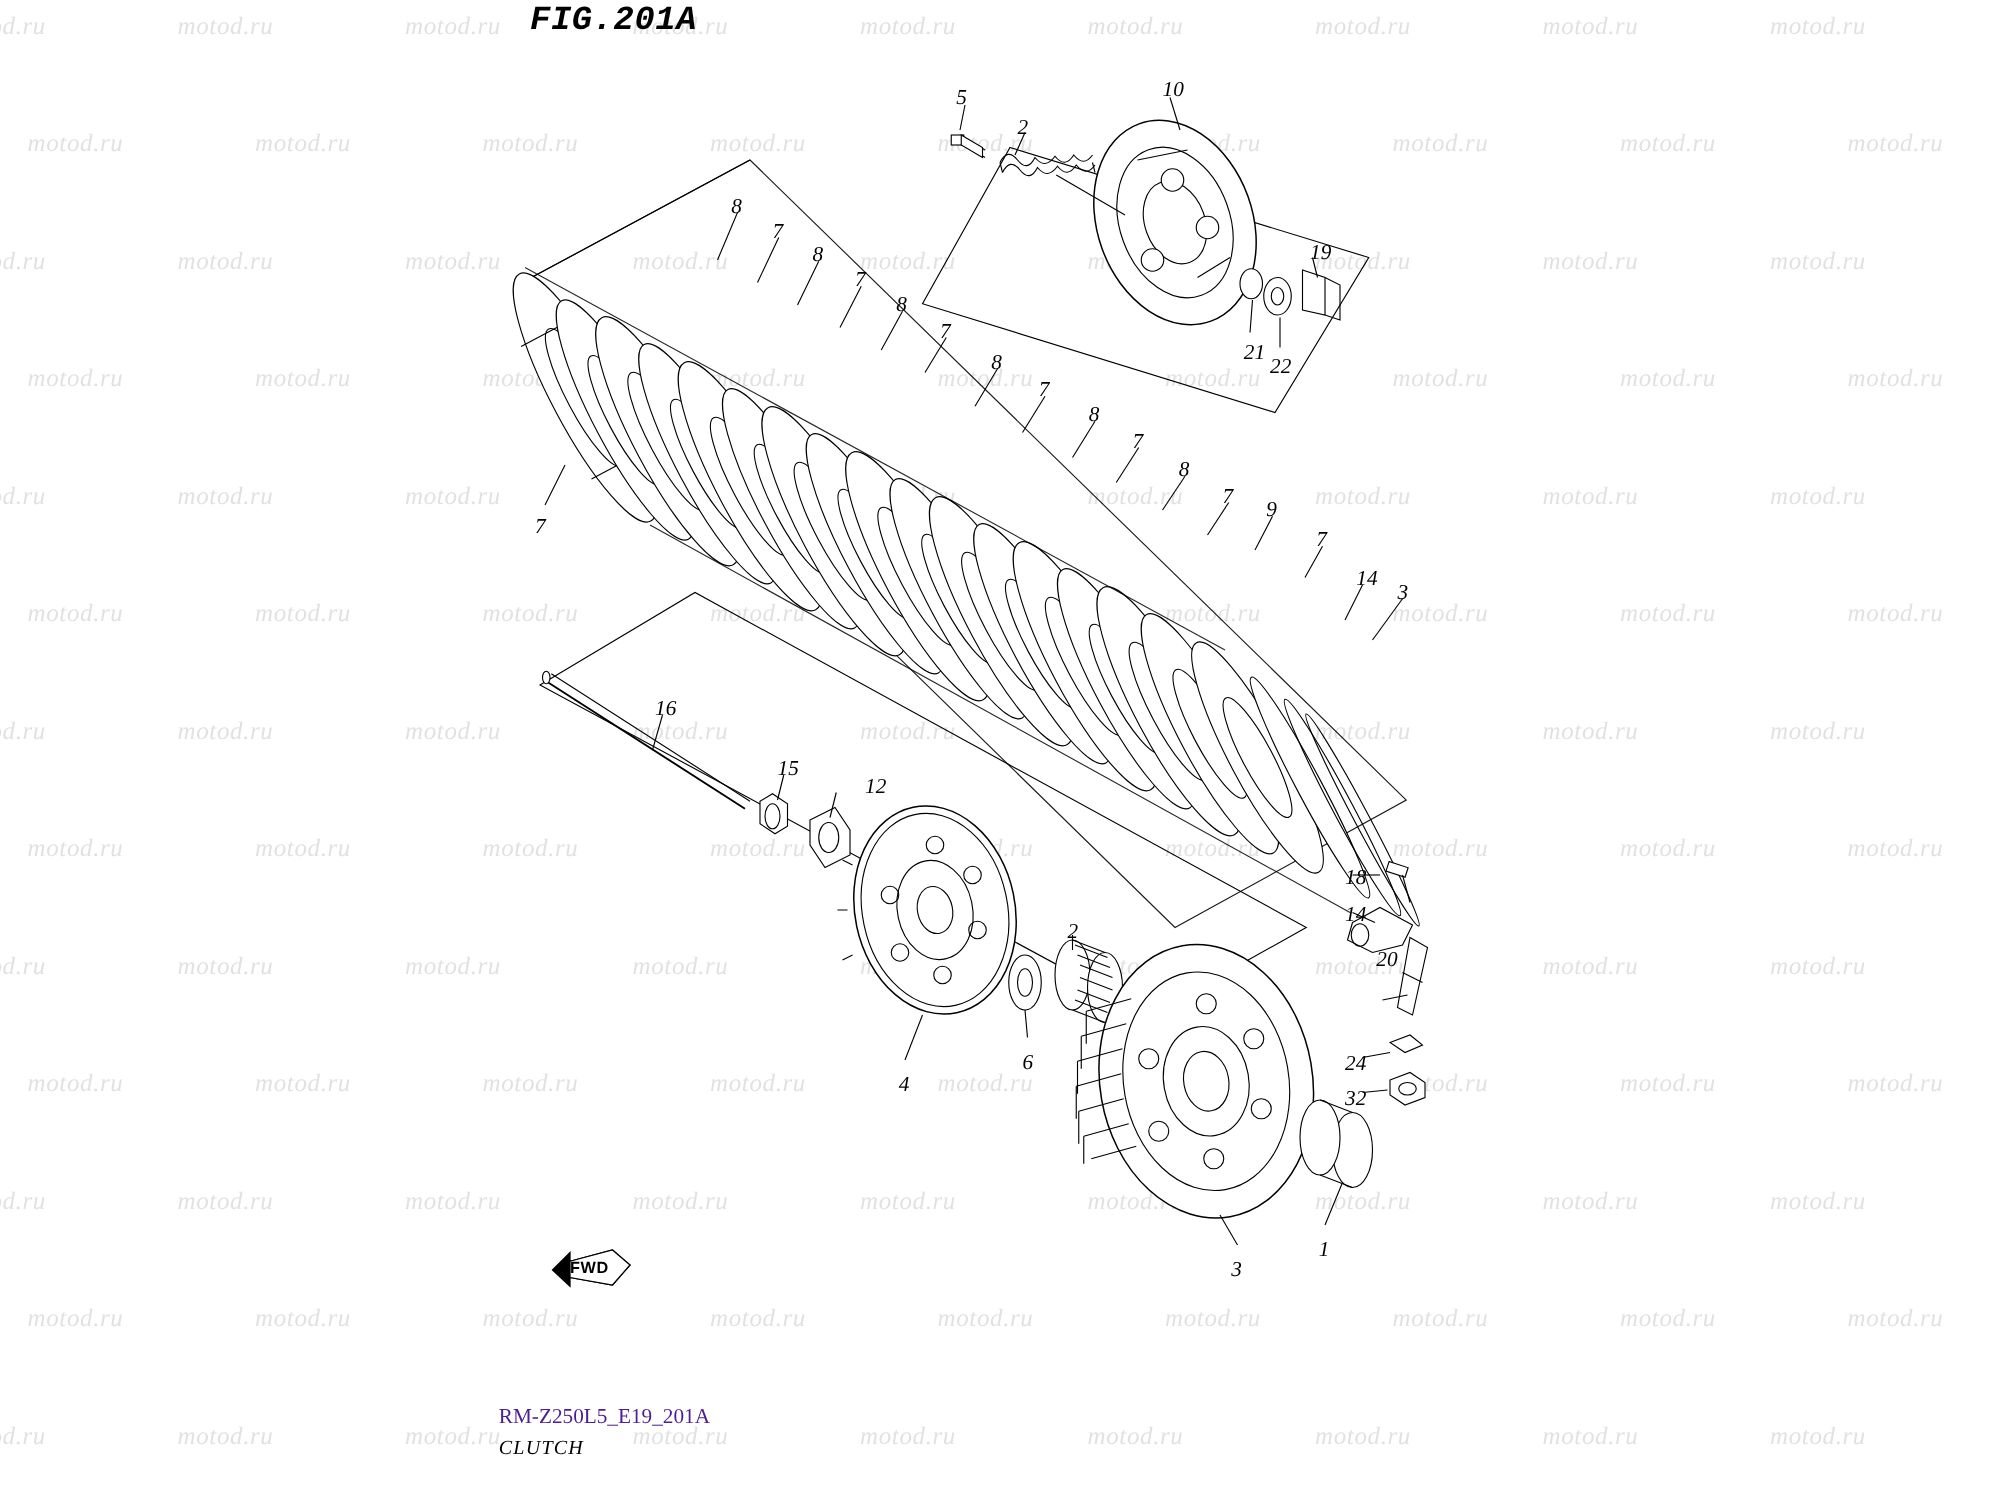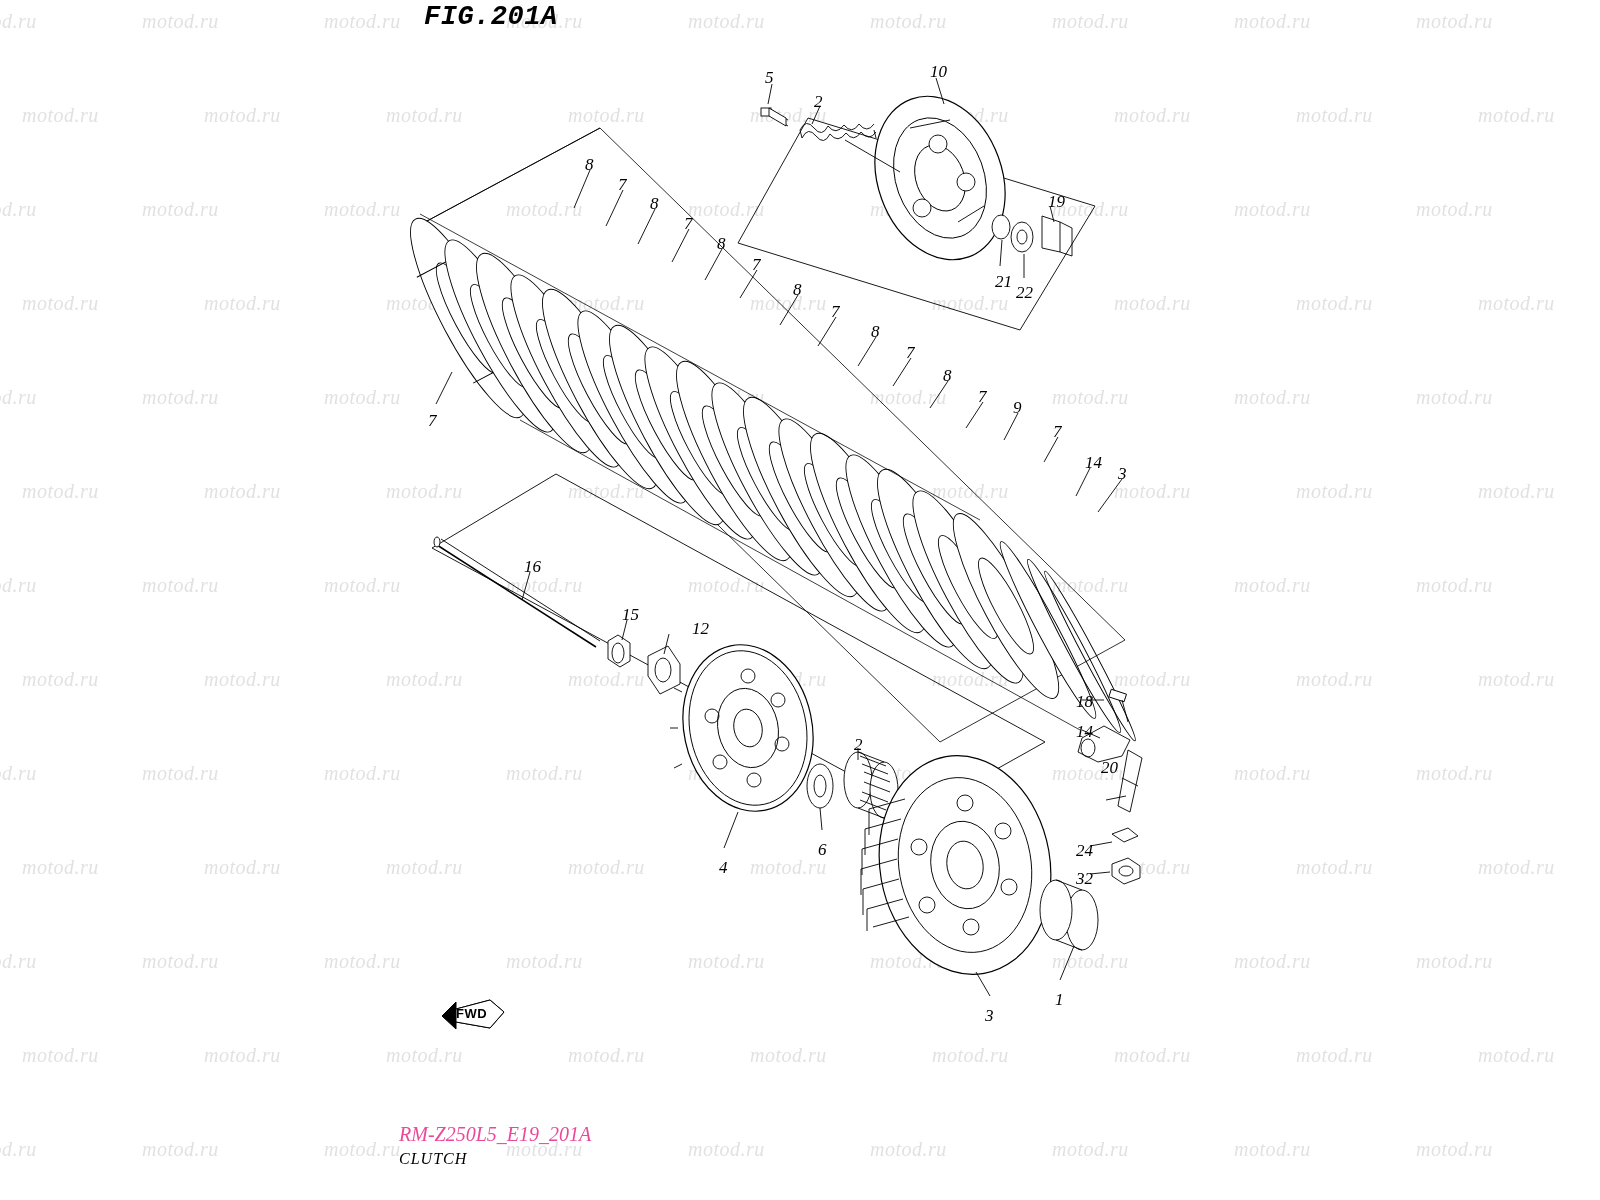--- a/index.html
+++ b/index.html
@@ -46,23 +46,22 @@
     color: #000;
     letter-spacing: 0.5px;
     z-index: 20;
   }
   
   #footer-code {
     position: absolute;
     left: 399px;
     top: 1123px;
     font-family: "Liberation Serif", serif;
-    font-style: italic;
-    font-size: 20px;
-    color: #ec4899;
+    font-size: 17px;
+    color: #4c1d95;
     z-index: 20;
   }
   #footer-name {
     position: absolute;
     left: 399px;
     top: 1150px;
     font-family: "Liberation Serif", serif;
     font-style: italic;
     font-size: 16px;
     color: #000;

